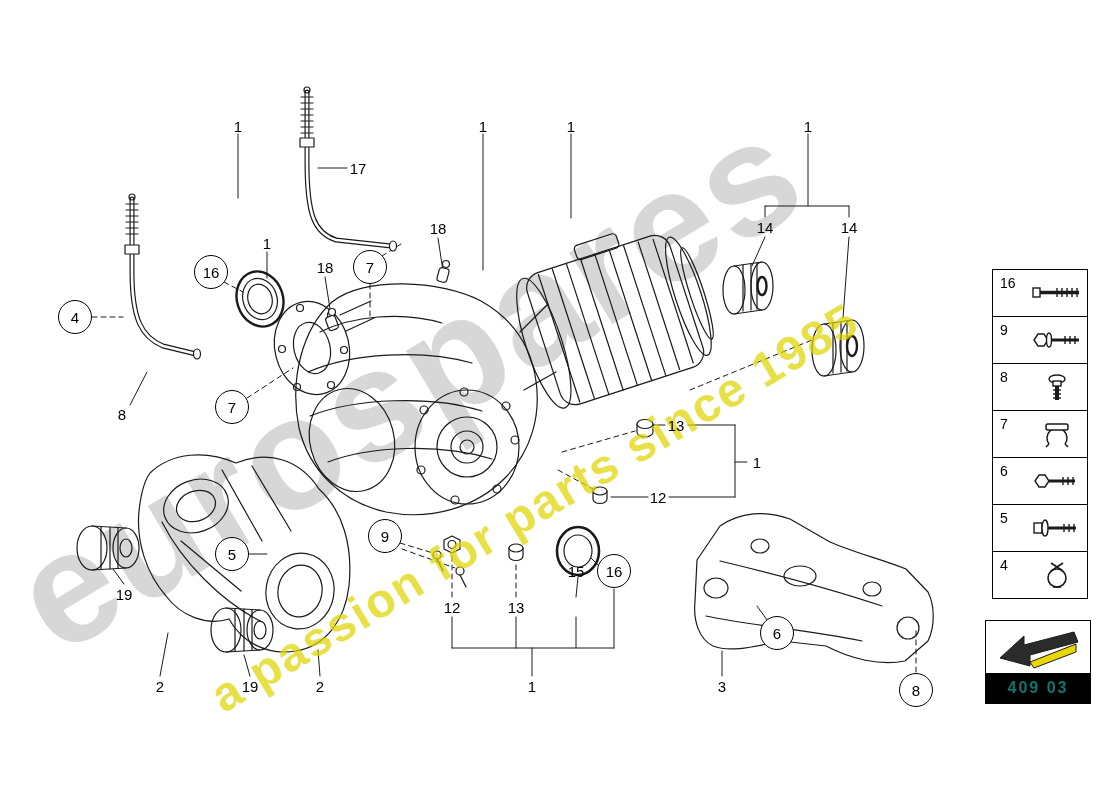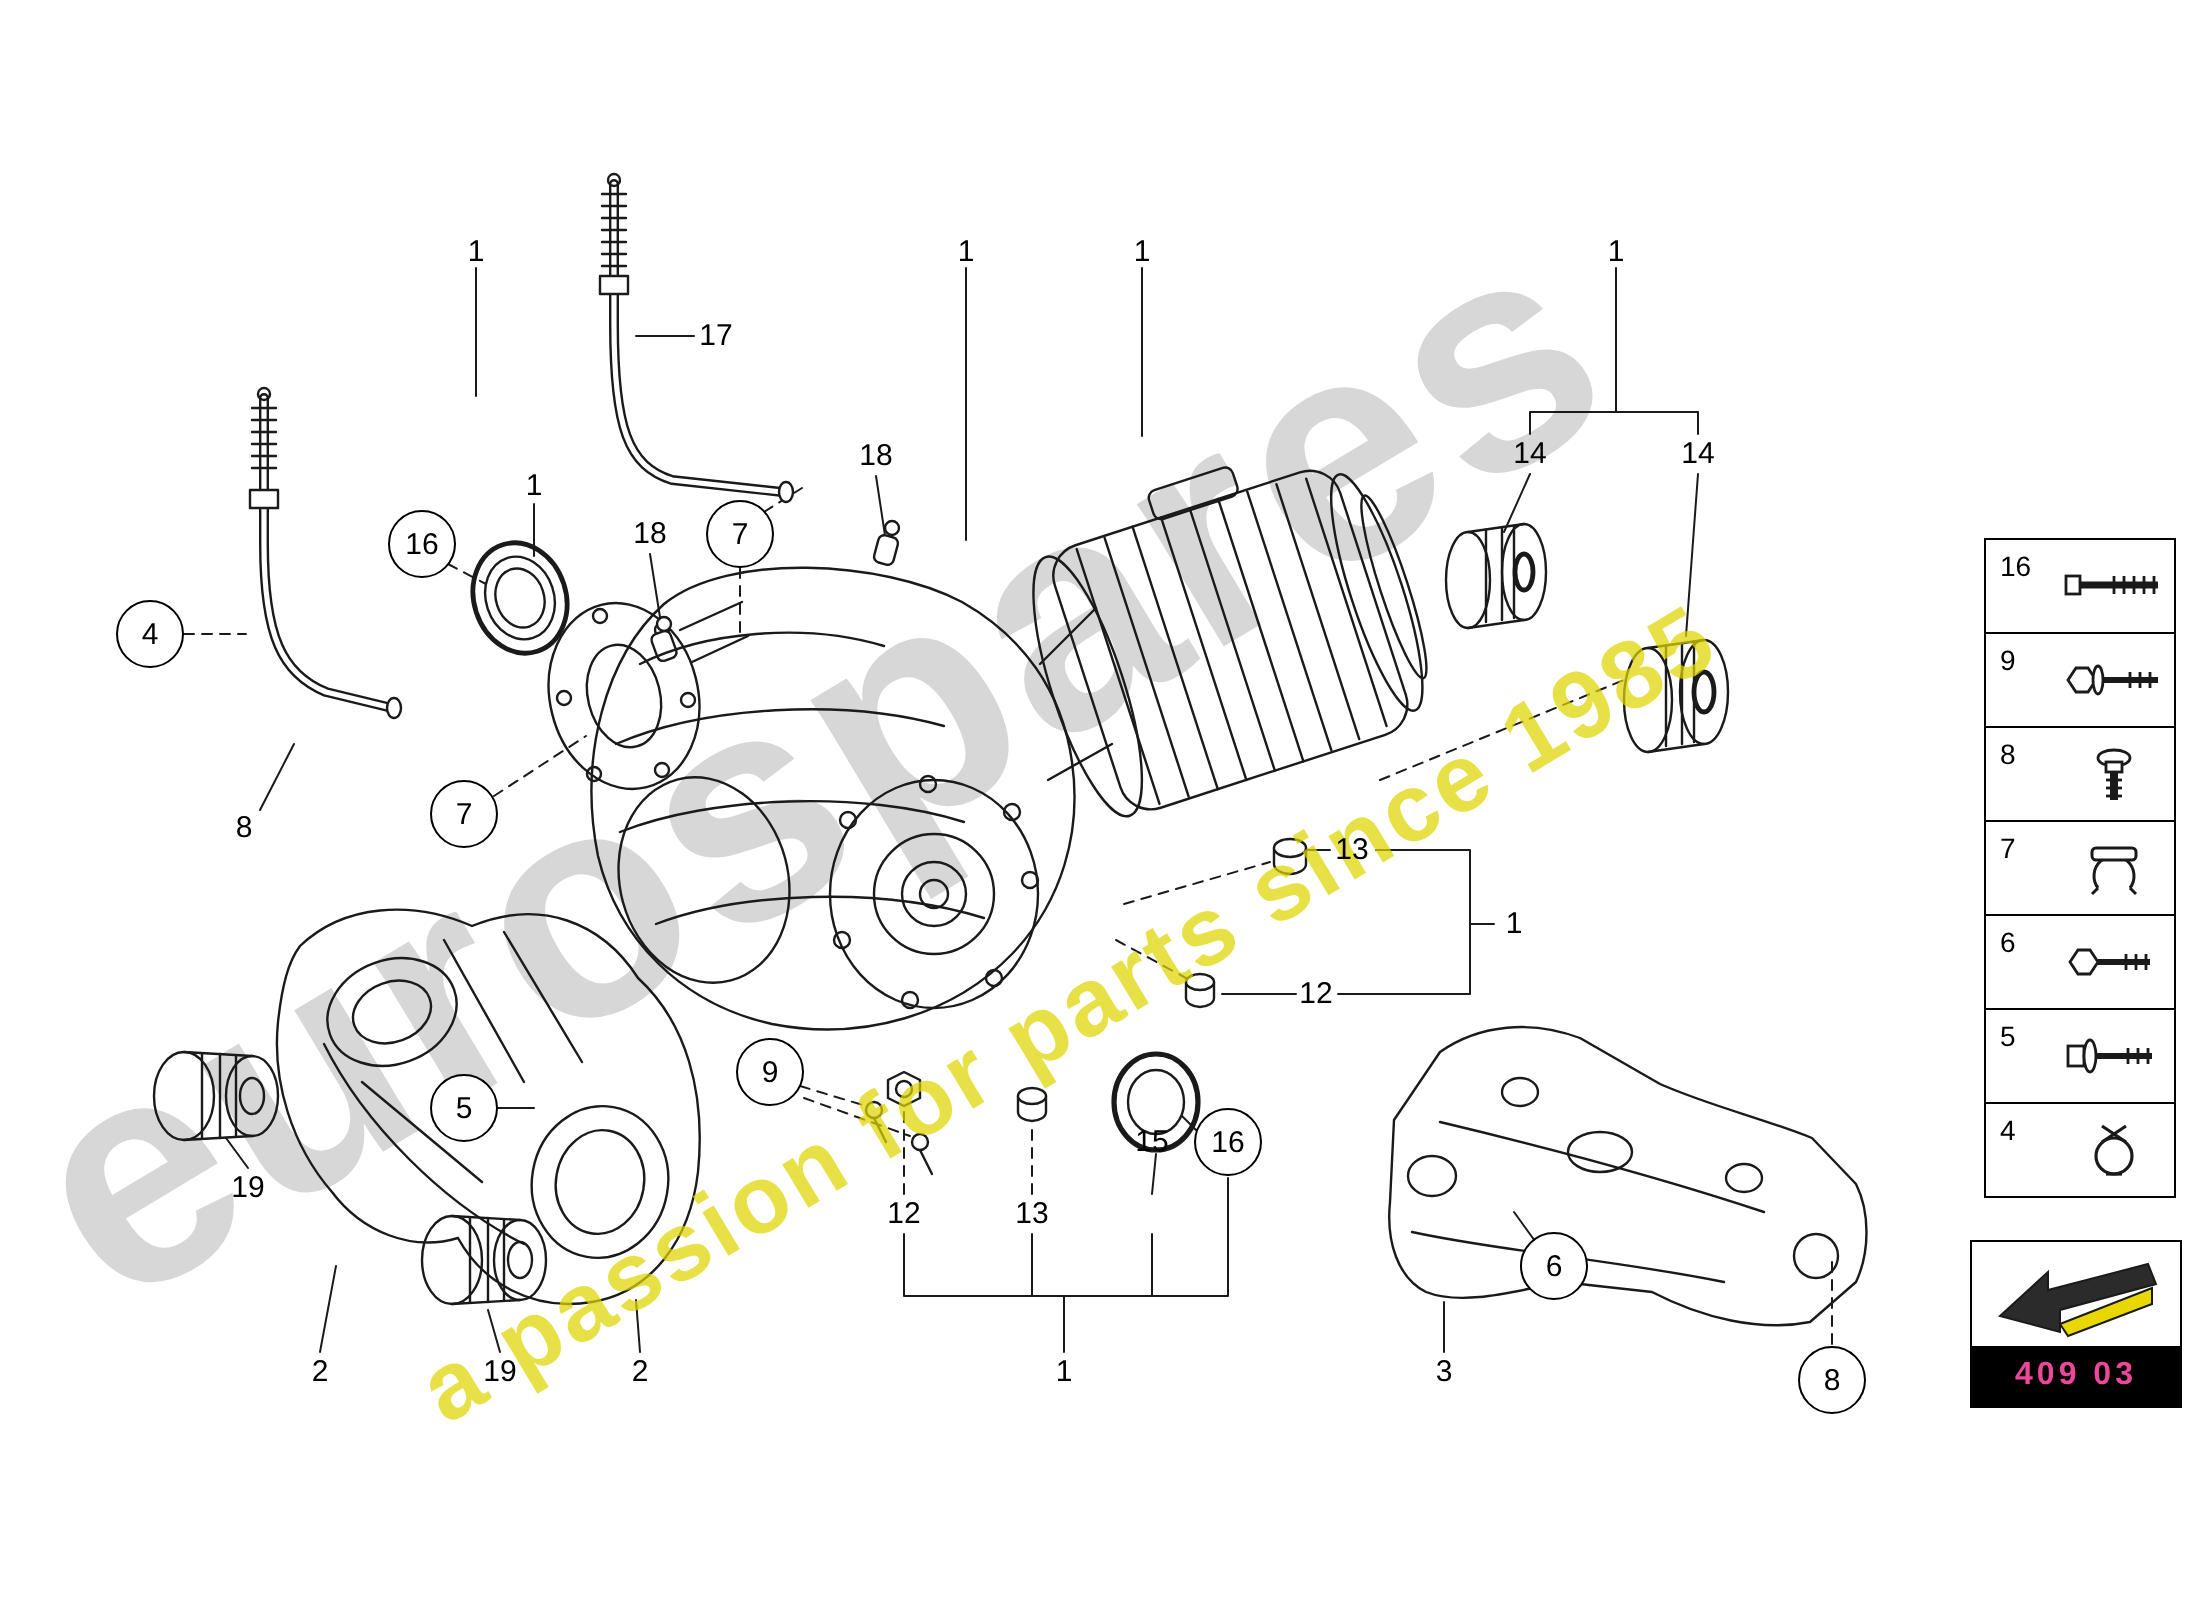--- a/index.html
+++ b/index.html
@@ -34,21 +34,21 @@
     font-size: 15px; color: #000;
   }
 
   .sidebar { position: absolute; left: 992px; top: 270px; z-index: 6; width: 96px; }
   .side-cell { position: relative; height: 48px; border: 1px solid #000; margin-top: -1px; background: #fff; }
   .side-num { position: absolute; left: 7px; top: 5px; font-size: 14px; }
   .side-icon { position: absolute; right: 2px; top: 7px; }
 
   .code-box { position: absolute; left: 985px; top: 620px; z-index: 6; width: 106px; border: 1px solid #000; background: #fff; }
   .arrow-area { height: 52px; display: flex; align-items: center; justify-content: center; }
-  .code-bar { height: 30px; background: #000; color: #ec4899; display: flex; align-items: center; justify-content: center;
+  .code-bar { height: 30px; background: #000; color: #0f766e; display: flex; align-items: center; justify-content: center;
               font-size: 16px; font-weight: bold; letter-spacing: 2px; }
 </style>
 </head>
 <body>
 
 <div class="stage">
 
   <div class="wm-brand">eurospares</div>
 
   <svg class="art" width="1100" height="800" viewBox="0 0 1100 800">

